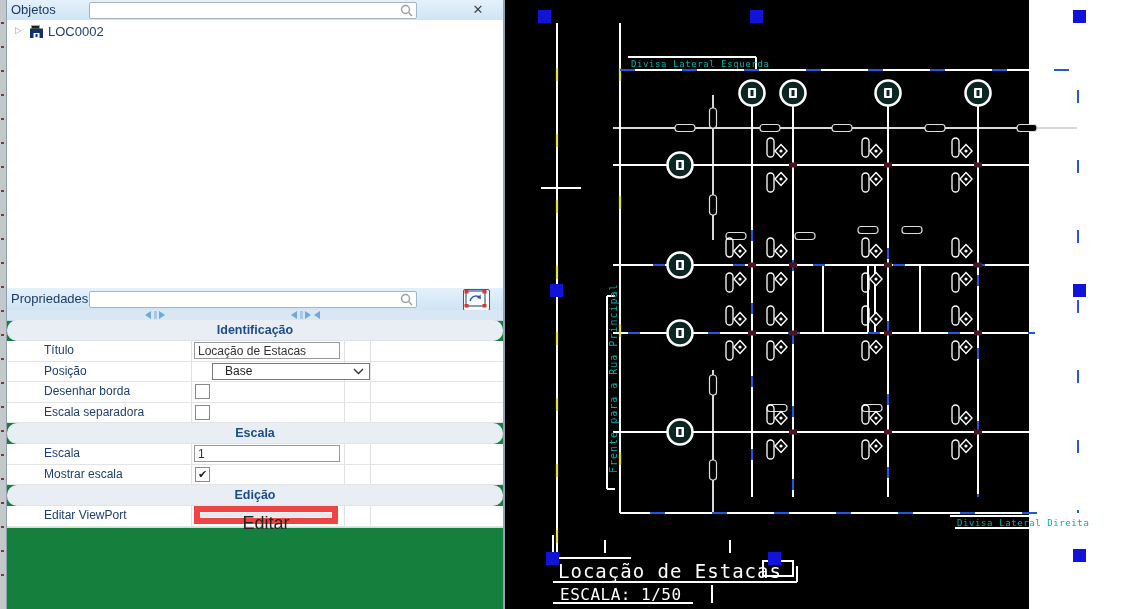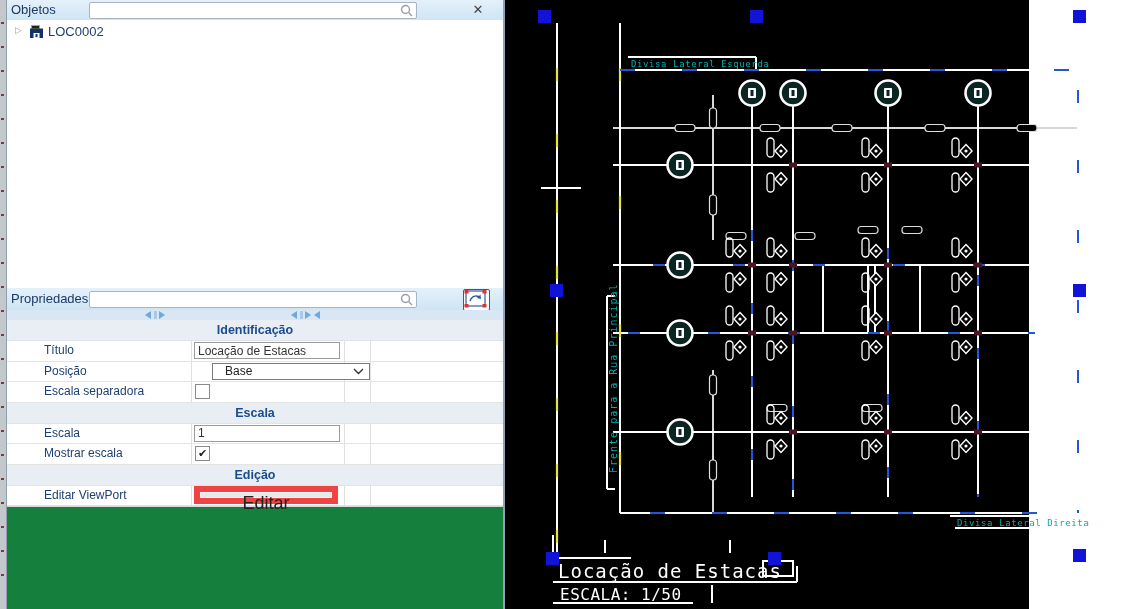--- a/index.html
+++ b/index.html
@@ -34,21 +34,21 @@
   #propsbar .searchbox{top:3px;}
   .vpbtn{position:absolute;left:456px;top:1px;width:25px;height:20px;background:#fff;
          border:1px solid #2f5b9f;border-radius:2px;}
   
   #splitter{position:absolute;left:0;top:310px;width:100%;height:10px;background:#d9e7f5;
             border-bottom:1px solid #c2d4e6;}
   .spl-arrows{position:absolute;top:1px;}
   
   #grid{position:absolute;left:0;top:320px;width:100%;}
   .psection{height:20px;background:#e9eef5;border-bottom:1px solid #dfe4ea;
-            color:#1b4c8c;font-weight:bold;font-size:12.5px;text-align:center;line-height:20px;}
+            color:#1b4c8c;font-weight:bold;font-size:12.5px;text-align:center;line-height:20px;border-radius:10px;}
   .prow{display:flex;height:19.5px;border-bottom:1px solid #e4e4e4;background:#fff;}
   .plabel{width:147px;padding-left:7px;color:#1d3f72;font-size:12px;line-height:19px;
           border-right:1px solid #e0e0e0;white-space:nowrap;overflow:hidden;margin-left:30px;}
   .pvalue{width:152px;border-right:1px solid #e0e0e0;position:relative;}
   .pspacer{width:25px;border-right:1px solid #e0e0e0;}
   .pfill{flex:1;}
   .pinput{position:absolute;left:2px;top:1px;width:138px;height:13px;border:1px solid #9a9a9a;
           font-size:12px;font-family:"Liberation Sans",sans-serif;color:#333;padding:1px 3px;outline:none;}
   .pselect{position:absolute;left:20px;top:1px;width:144px;height:15px;border:1px solid #7a7a7a;
            background:#fff;font-size:12px;color:#222;line-height:15px;padding-left:12px;cursor:default;}
@@ -162,20 +162,28 @@
             <svg width="11" height="7" viewBox="0 0 11 7">
               <polyline points="1,1 5.5,5.5 10,1" fill="none" stroke="#333" stroke-width="1.4"></polyline>
             </svg>
           </div>
         </div>
         <div class="pspacer"></div>
           <div class="pfill"></div>
       </div>
 
 
+      <div class="prow">
+        <div class="plabel">Desenhar borda</div>
+        <div class="pvalue">
+            <span class="pcheck" data-checked="false"></span>
+          </div>
+        <div class="pspacer"></div>
+          <div class="pfill"></div>
+      </div>
 
       <div class="prow">
         <div class="plabel">Escala separadora</div>
         <div class="pvalue">
             <span class="pcheck" data-checked="false"></span>
           </div>
         <div class="pspacer"></div>
           <div class="pfill"></div>
       </div>
 

